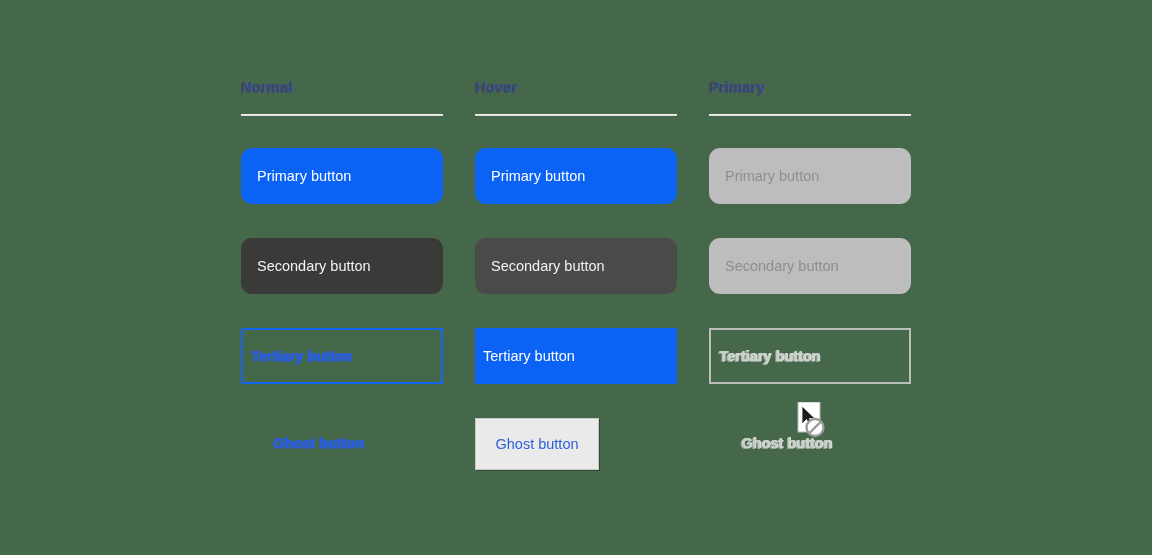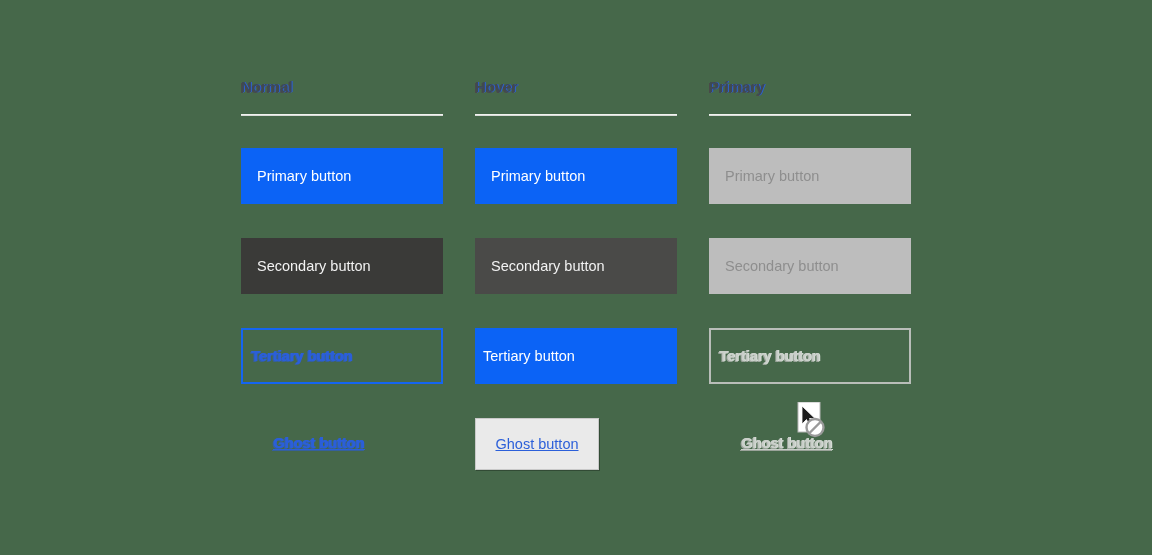--- a/index.html
+++ b/index.html
@@ -72,26 +72,26 @@
     border: 0;
     outline: 0;
     background: transparent;
     font-family: "Liberation Sans", sans-serif;
     text-align: left;
     margin-bottom: 26px;
     cursor: pointer;
   }
 
   
-  .btn.primary            { background: #0b63f6; color: #ffffff; }
+  .btn.primary            { background: #0b63f6; color: #ffffff; border-radius: 11px; }
   .btn.primary.hover      { background: #0b63f6; color: #ffffff; }
   .btn.primary.disabled   { background: #bdbdbd; color: #8e8e8e; cursor: not-allowed; }
 
   
-  .btn.secondary          { background: #3a3a38; color: #f2f2f2; }
+  .btn.secondary          { background: #3a3a38; color: #f2f2f2; border-radius: 11px; }
   .btn.secondary.hover    { background: #4a4a48; color: #f2f2f2; }
   .btn.secondary.disabled { background: #bdbdbd; color: #8e8e8e; cursor: not-allowed; }
 
   
   .btn.tertiary {
     background: transparent;
     color: #2b5fd9;
     border: 2px solid #1565f0;
     font-weight: bold;
     text-shadow: 1px 0 0 #2b5fd9, -1px 1px 0 #35609e, 0 1px 0 rgba(43,95,217,.5);
@@ -116,21 +116,20 @@
   
   .btn.ghost {
     background: transparent;
     color: #2b5fd9;
     font-weight: bold;
     height: 50px;
     width: auto;
     align-self: flex-start;
     margin-left: 16px;
     text-shadow: 1px 0 0 #2b5fd9, -1px 1px 0 #35609e, 0 1px 0 rgba(43,95,217,.5);
-    text-decoration: underline;
   }
   .btn.ghost.hover {
     background: #eaeaea;
     color: #2b5fd9;
     border: 1px solid #c9c9c9;
     box-shadow: 1px 1px 0 rgba(0,0,0,.28);
     font-weight: normal;
     margin-left: 0;
     height: 52px;
     width: 124px;

